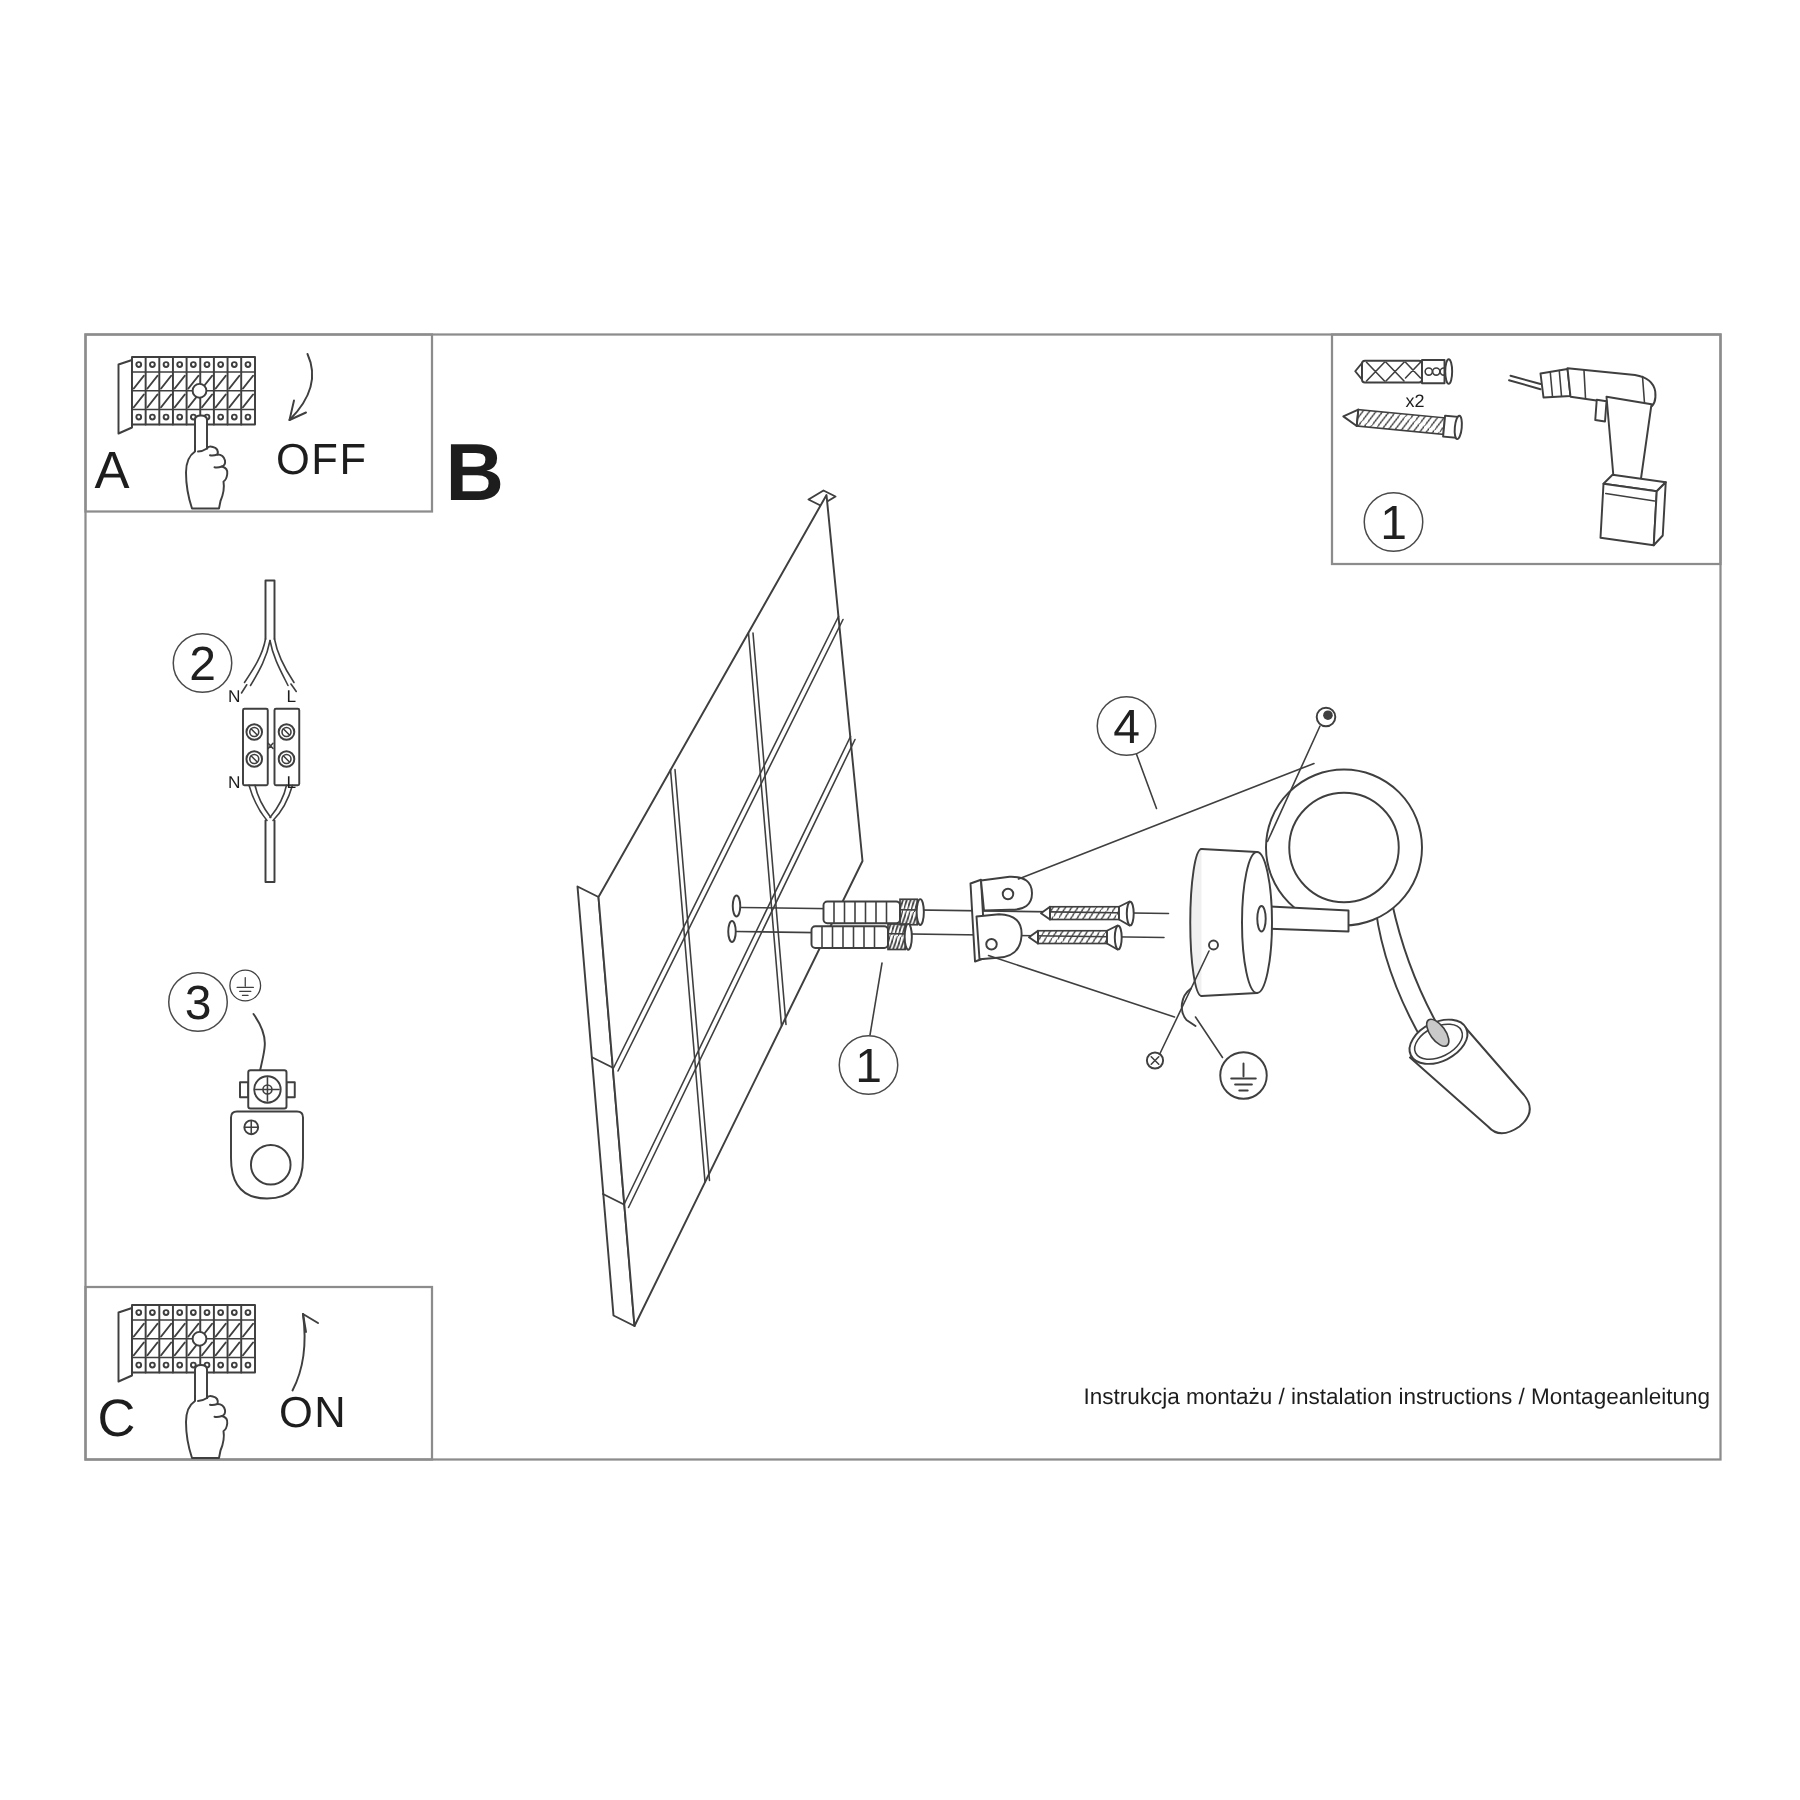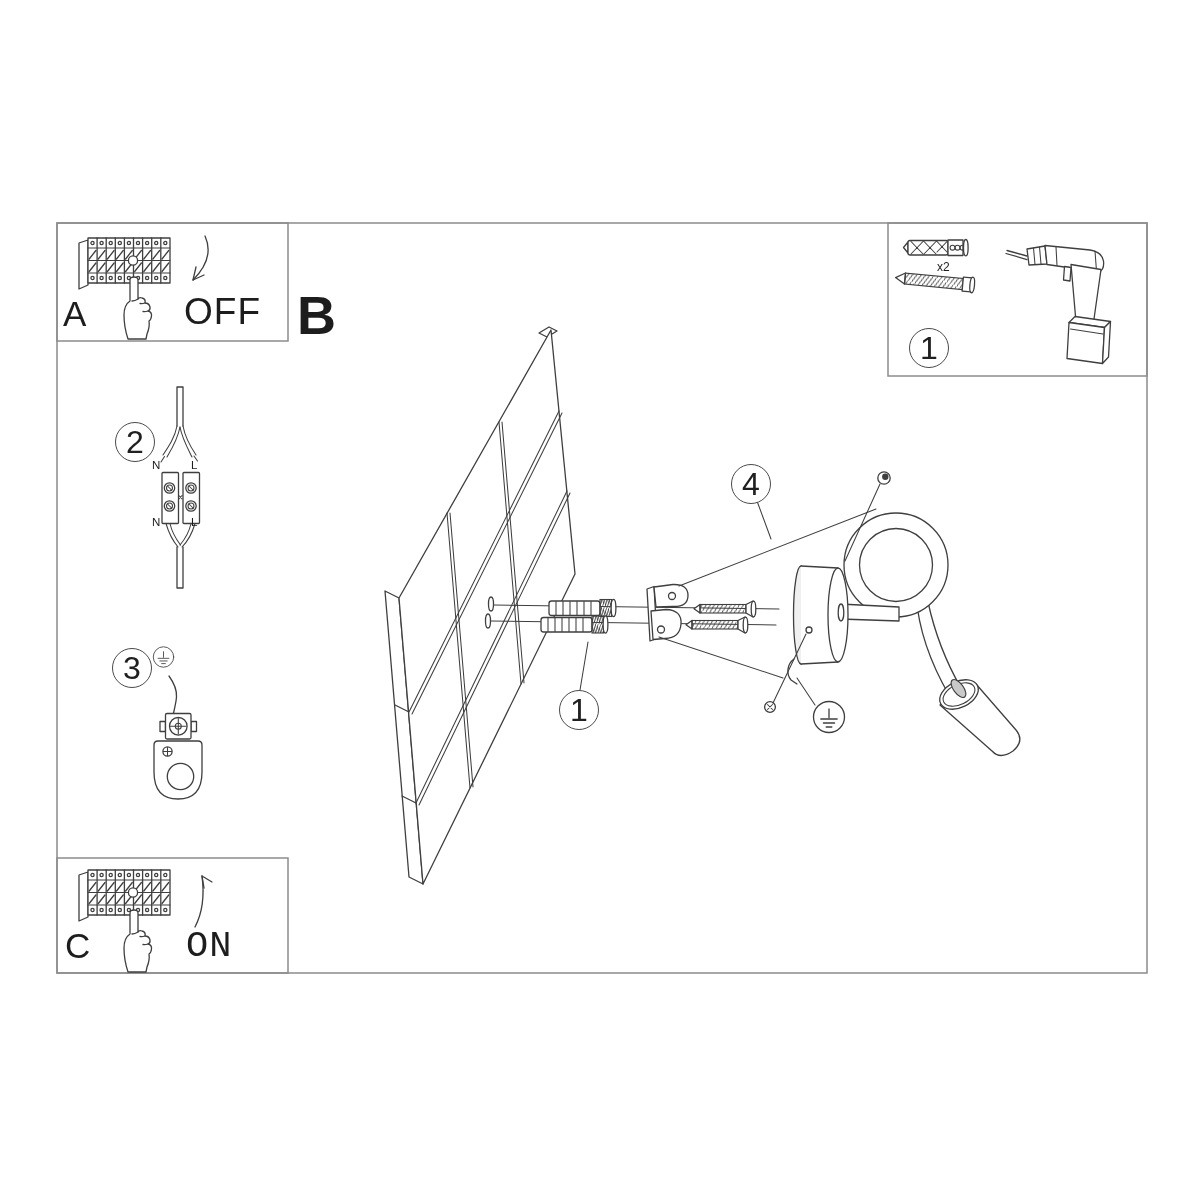--- a/index.html
+++ b/index.html
@@ -2,21 +2,21 @@
 <html><head>
 <meta charset="utf-8">
 <style>
   html,body{margin:0;padding:0;background:#fff;}
   #stage{position:relative;width:1200px;height:1200px;background:#fff;overflow:hidden;
          font-family:"Liberation Sans",sans-serif;}
   #art{position:absolute;left:0;top:0;}
   .t{position:absolute;color:#1d1d1d;white-space:nowrap;line-height:1;}
   .letter{font-size:35px;}
   .big{font-size:54px;font-weight:bold;}
-  .sw{font-size:37px;letter-spacing:1px;}
+  .sw{font-size:29px;letter-spacing:1px;}
   .small{font-size:12px;}
   .wlab{font-size:11.5px;}
   .badge{position:absolute;width:38px;height:38px;border:1.6px solid #4a4a4a;border-radius:50%;
          background:#fff;display:flex;align-items:center;justify-content:center;
          font-size:32px;color:#202020;}
   .footer{position:absolute;right:60px;top:922px;text-align:right;font-size:15px;
           color:#1d1d1d;line-height:20px;}
   svg .s{fill:none;stroke:#3f3f3f;stroke-width:1.3;stroke-linecap:round;stroke-linejoin:round;}
   svg .sf{fill:#ffffff;stroke:#3f3f3f;stroke-width:1.3;stroke-linecap:round;stroke-linejoin:round;}
   svg .fw{fill:#ffffff;stroke:none;}
@@ -279,31 +279,32 @@
       <path d="M1070.5,329 L1103,334" class="s thin"></path>
     </g>
   </g>
 </svg>
 
 <div class="t letter" style="left:63px;top:296px;">A</div>
 <div class="t big" style="left:297px;top:288px;">B</div>
 <div class="t letter" style="left:65px;top:928px;">C</div>
 
 <div class="t sw" style="left:184px;top:293px;">OFF</div>
-<div class="t sw" style="left:186px;top:928px;font-family:Liberation Mono, monospace;">ON</div>
+<div class="t sw" style="left:186px;top:928px;">ON</div>
 
 <div class="badge" style="left:909px;top:328px;">1</div>
 <div class="badge" style="left:559px;top:690px;">1</div>
 <div class="badge" style="left:115px;top:422px;">2</div>
 <div class="badge" style="left:112px;top:648px;">3</div>
 <div class="badge" style="left:731px;top:464px;">4</div>
 
 <div class="t small" style="left:937px;top:261px;">x2</div>
 
 <div class="t wlab" style="left:152px;top:460px;">N</div>
 <div class="t wlab" style="left:191px;top:460px;">L</div>
 <div class="t wlab" style="left:152px;top:517px;">N</div>
 <div class="t wlab" style="left:191px;top:517px;">L</div>
 
 <div class="footer">
+  <div>Instrukcja montażu / instalation instructions / Montageanleitung</div>
 </div>
 
 </div>
 
 </body></html>

